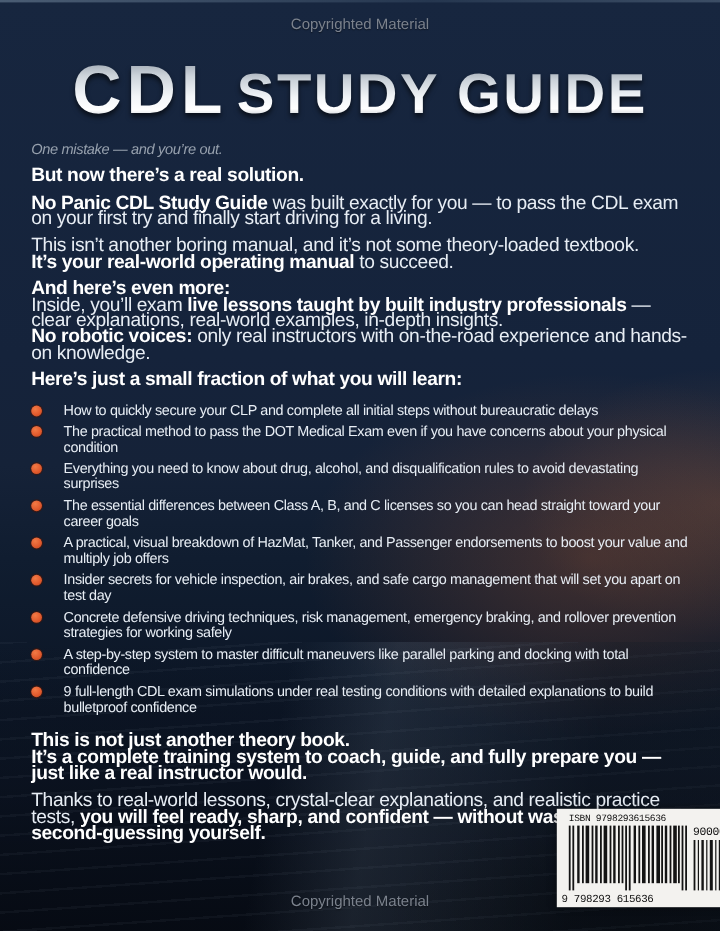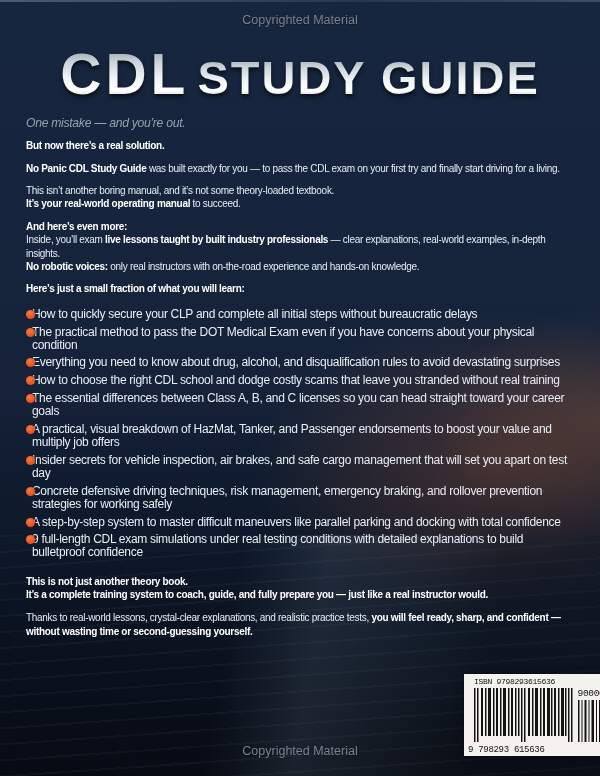--- a/index.html
+++ b/index.html
@@ -32,27 +32,27 @@
     background:linear-gradient(180deg,#8e98a4 0%, #ccd3da 28%, #f2f5f8 58%, #ffffff 78%, #a9b1bb 100%);
     -webkit-background-clip:text; background-clip:text; color:transparent;
   }
   .title .w1 { font-size:57px; letter-spacing:4px; }
   .title .w2 { font-size:47px;margin-top:48px; }
 
   .hook { margin:14px 0 0; font-style:italic; font-size:12.2px; line-height:13.2px; }
   .hook .l1 { display:block; font-weight:bold; color:#f5f8fb; }
   .hook .l2 { display:block; color:#97a1ae; }
 
-  .para { margin:9px 0 0; font-size:10px; line-height:13.4px; color:#e7edf4; }
+  .para { margin:9px 0 0; font-size:16px; line-height:13.4px; color:#e7edf4; }
   .para strong, .bold { color:#ffffff; }
   .blk { display:block; }
   .heading { font-weight:bold; color:#ffffff; }
 
   ul.learn { list-style:none; margin:12px 0 0; padding:0; }
-  ul.learn li { position:relative; padding-left:6px; margin-top:4.5px;
+  ul.learn li { position:relative; padding-left:27px; margin-top:4.5px;
     font-size:12px; line-height:13.2px; color:#e7edf4; }
   ul.learn li:first-child { margin-top:0; }
   .dot { position:absolute; left:0; top:2px; width:9px; height:9px; border-radius:50%;
     background:radial-gradient(circle at 38% 32%, #f27a45 0%, #e25b2e 55%, #c04217 100%);
     box-shadow:0 0 0 1px rgba(70,22,8,0.6); }
 
   .closing { margin-top:15px; font-weight:bold; color:#ffffff; }
   .final { margin-top:10px; }
 
   .barcode-box { position:absolute; z-index:3; left:464px; top:674px; width:144px; height:82px;
@@ -98,21 +98,20 @@
       <span class="blk"><span>Inside, you’ll exam </span><strong>live lessons taught by built industry professionals</strong><span> — clear explanations, real-world examples, in-depth insights.</span></span>
       <span class="blk"><strong>No robotic voices:</strong><span> only real instructors with on-the-road experience and hands-on knowledge.</span></span>
     </p>
 
     <p class="para heading">Here’s just a small fraction of what you will learn:</p>
 
     <ul class="learn">
       <li><span class="dot"></span><span>How to quickly secure your CLP and complete all initial steps without bureaucratic delays</span></li>
       <li><span class="dot"></span><span>The practical method to pass the DOT Medical Exam even if you have concerns about your physical condition</span></li>
       <li><span class="dot"></span><span>Everything you need to know about drug, alcohol, and disqualification rules to avoid devastating surprises</span></li>
-      <li><span class="dot"></span><span>How to choose the right CDL school and dodge costly scams that leave you stranded without real training</span></li>
       <li><span class="dot"></span><span>The essential differences between Class A, B, and C licenses so you can head straight toward your career goals</span></li>
       <li><span class="dot"></span><span>A practical, visual breakdown of HazMat, Tanker, and Passenger endorsements to boost your value and multiply job offers</span></li>
       <li><span class="dot"></span><span>Insider secrets for vehicle inspection, air brakes, and safe cargo management that will set you apart on test day</span></li>
       <li><span class="dot"></span><span>Concrete defensive driving techniques, risk management, emergency braking, and rollover prevention strategies for working safely</span></li>
       <li><span class="dot"></span><span>A step-by-step system to master difficult maneuvers like parallel parking and docking with total confidence</span></li>
       <li><span class="dot"></span><span>9 full-length CDL exam simulations under real testing conditions with detailed explanations to build bulletproof confidence</span></li>
     </ul>
 
     <p class="para closing">
       <span class="blk">This is not just another theory book.</span>

